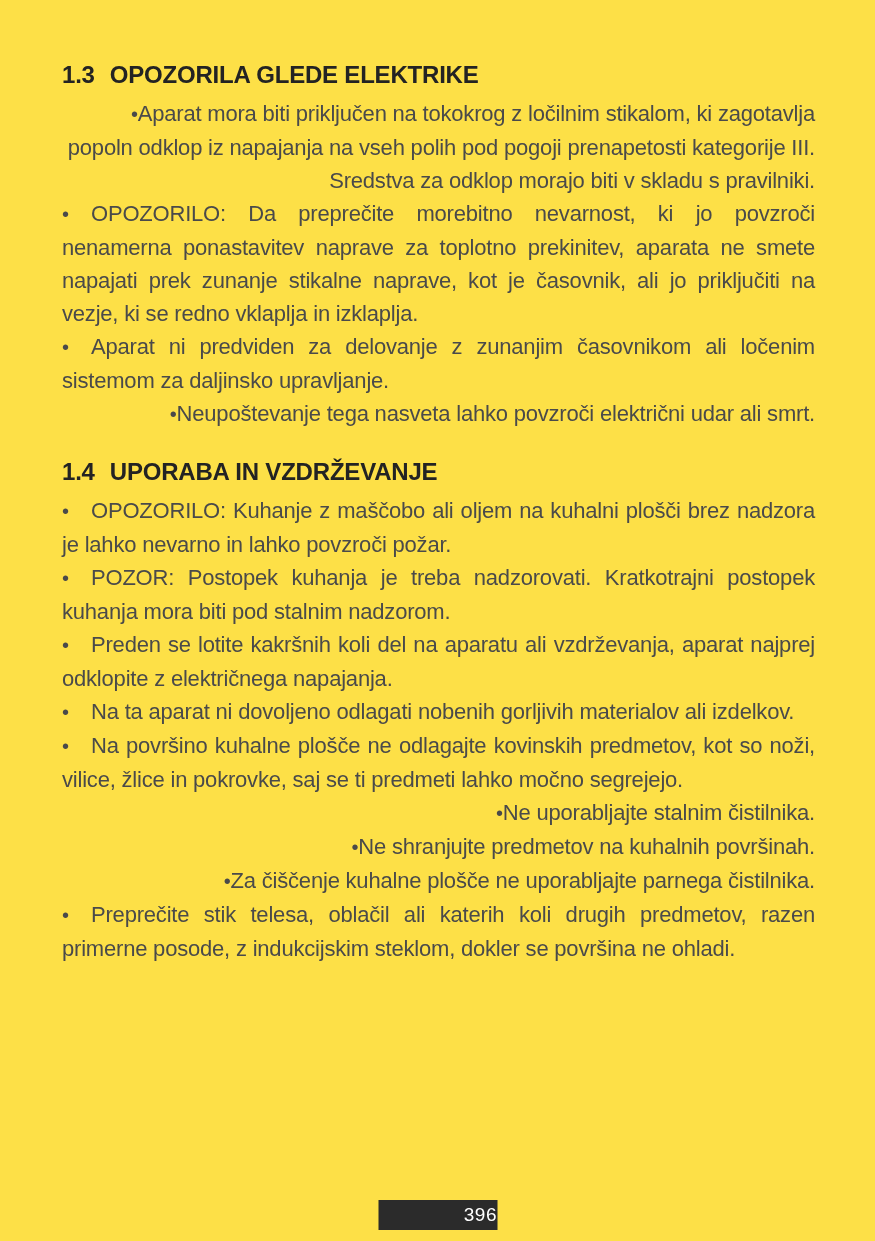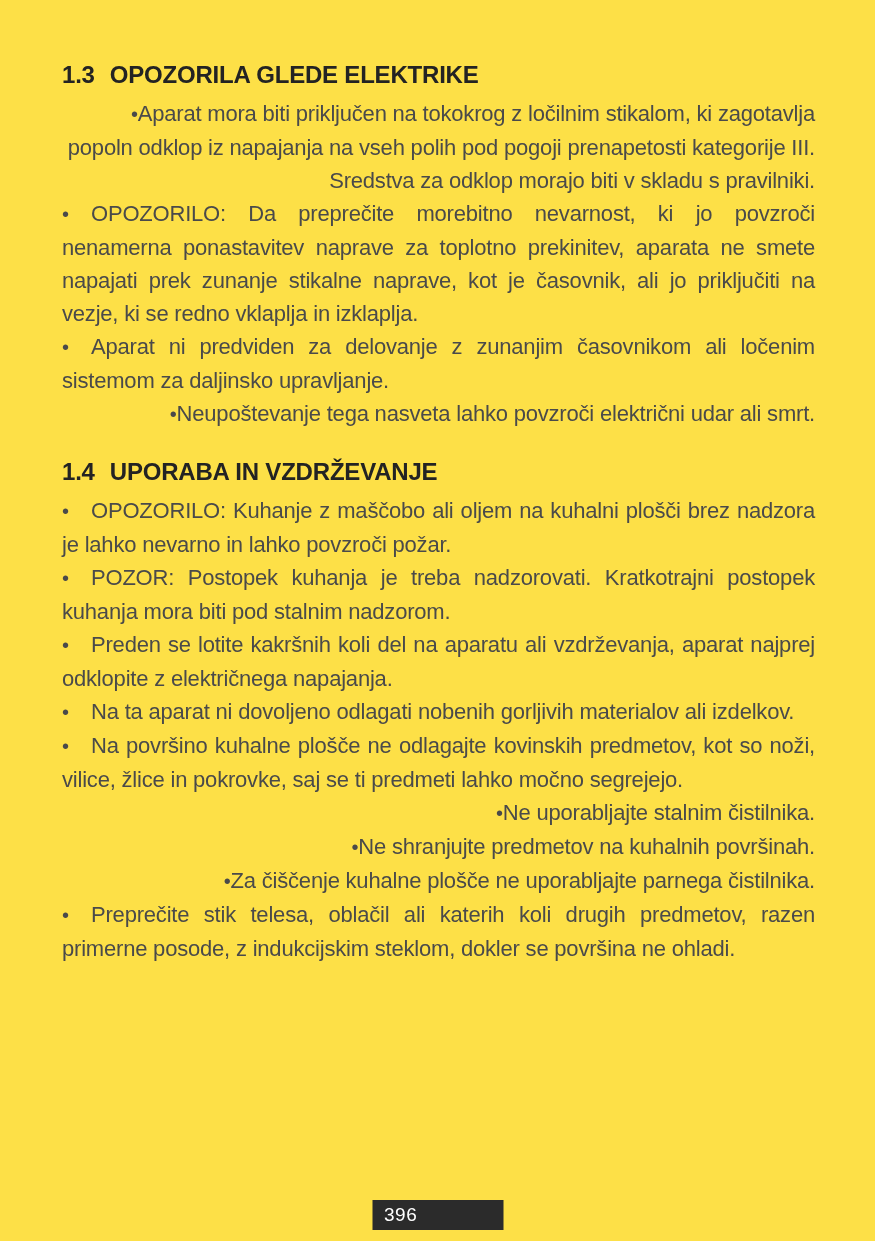--- a/index.html
+++ b/index.html
@@ -55,23 +55,22 @@
     position: absolute;
     left: 50%;
     transform: translateX(-50%);
     bottom: 11px;
     width: 119px;
     height: 30px;
     background: #2b2b2b;
     color: #ffffff;
     font-size: 19px;
     line-height: 30px;
-    text-align: left;
+    text-align: right;
     letter-spacing: 0.5px;
-    padding-left: 12px;
   }
 </style>
 </head>
 <body>
 
 <div class="page">
   <div class="content">
 
     <div class="section">
       <h2 class="section-heading">

